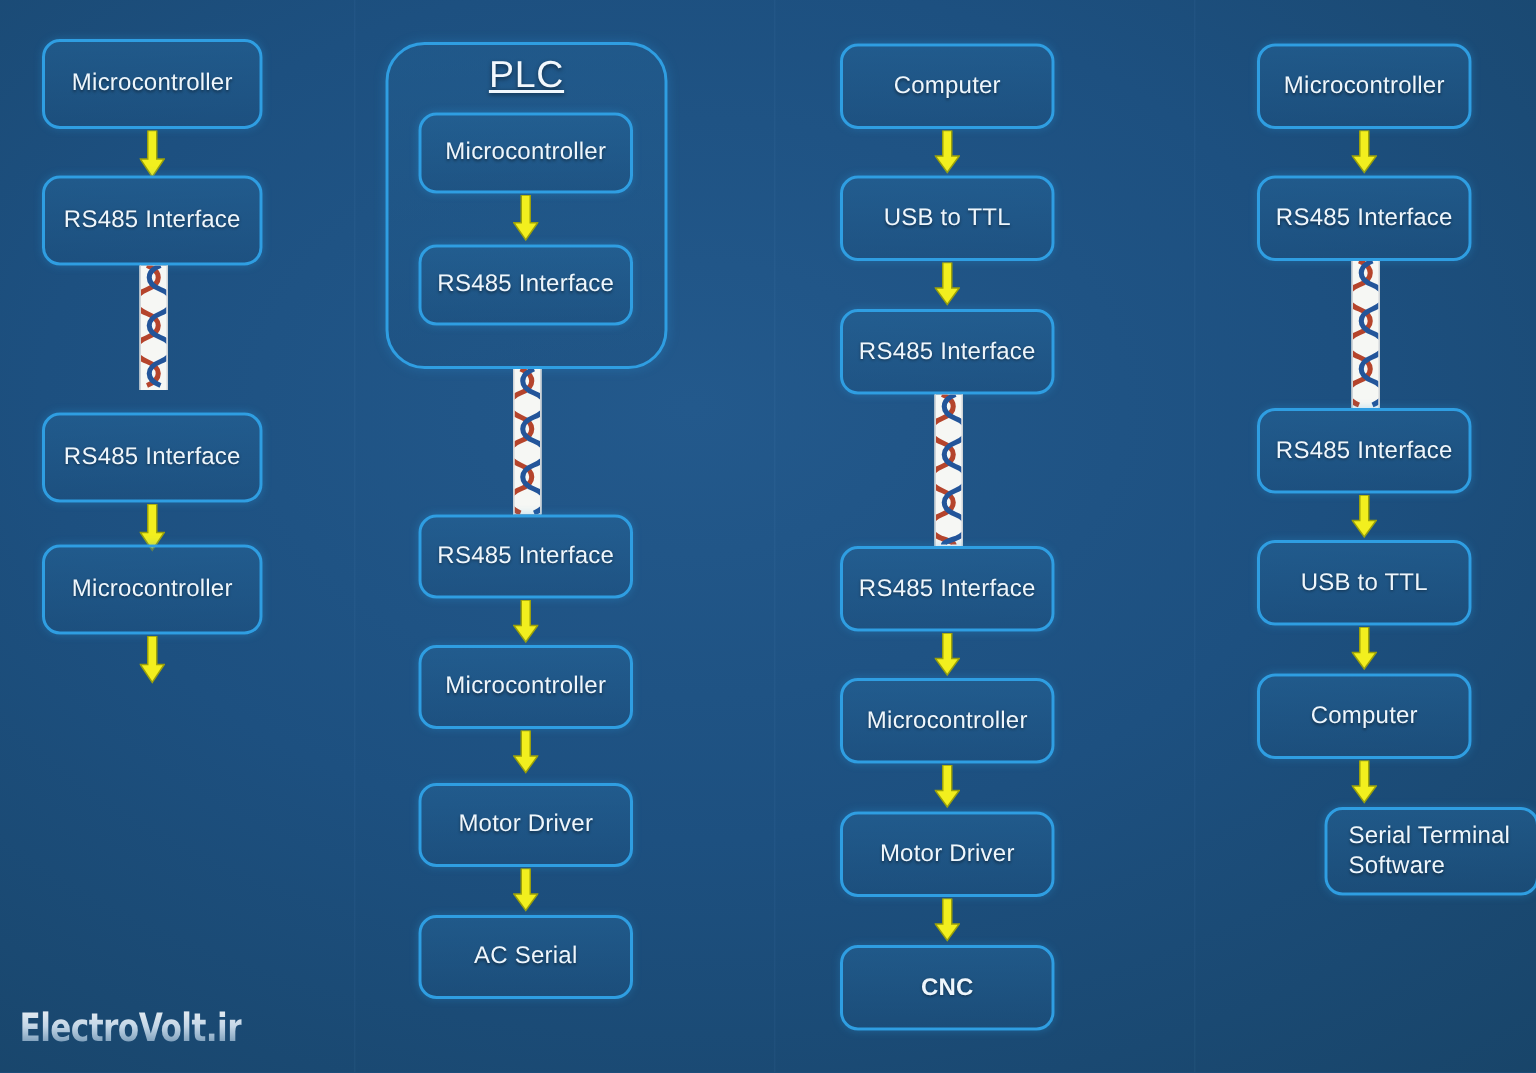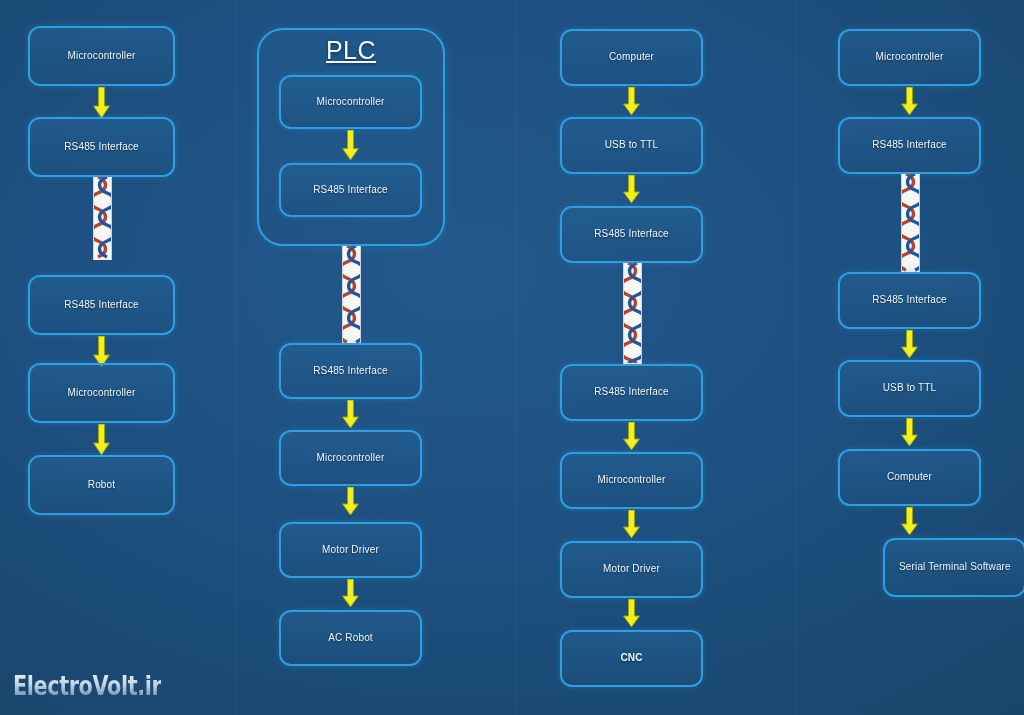--- a/index.html
+++ b/index.html
@@ -36,21 +36,21 @@
   }
 
   
   .node {
     position: absolute;
     box-sizing: border-box;
     border: 2px solid #2f9ee2;
     border-radius: 12px;
     background: linear-gradient(180deg, rgba(36,99,150,0.55) 0%, rgba(28,80,126,0.42) 100%);
     color: #eef6fc;
-    font-size: 10px;
+    font-size: 16px;
     letter-spacing: 0.15px;
     display: flex;
     align-items: center;
     justify-content: center;
     text-align: center;
     padding: 0 8px;
     box-shadow: 0 0 6px rgba(47,158,226,0.30);
     text-shadow: 0 1px 2px rgba(0,0,0,0.45);
     line-height: 1.22;
   }
@@ -147,21 +147,20 @@
     <svg viewBox="0 0 17 32" preserveAspectRatio="none">
         <polygon points="5.5,0 11.5,0 11.5,19 16.5,19 8.5,31 0.5,19 5.5,19" fill="#f2ef1e" stroke="#9ba00a" stroke-width="1"></polygon>
       </svg>
   </div>
   <div class="node" style="left:28px; top:363px; width:147px; height:60px;">Microcontroller</div>
   <div class="arrow" style="left:93px; top:424px; height:32px;">
     <svg viewBox="0 0 17 32" preserveAspectRatio="none">
         <polygon points="5.5,0 11.5,0 11.5,19 16.5,19 8.5,31 0.5,19 5.5,19" fill="#f2ef1e" stroke="#9ba00a" stroke-width="1"></polygon>
       </svg>
   </div>
-  <div class="node" style="left:28px; top:455px; width:147px; height:60px;">Robot</div>
 
   <div class="group-box" style="left:257px; top:28px; width:188px; height:218px;"></div>
   <div class="group-title" style="left:257px; top:36px; width:188px;text-decoration:underline;">PLC</div>
 
   <div class="node" style="left:279px; top:75px; width:143px; height:54px;">Microcontroller</div>
   <div class="arrow" style="left:342px; top:130px; height:31px;">
     <svg viewBox="0 0 17 31" preserveAspectRatio="none">
         <polygon points="5.5,0 11.5,0 11.5,18.5 16.5,18.5 8.5,30 0.5,18.5 5.5,18.5" fill="#f2ef1e" stroke="#9ba00a" stroke-width="1"></polygon>
       </svg>
   </div>
@@ -186,21 +185,21 @@
     <svg viewBox="0 0 17 29" preserveAspectRatio="none">
         <polygon points="5.5,0 11.5,0 11.5,17 16.5,17 8.5,28 0.5,17 5.5,17" fill="#f2ef1e" stroke="#9ba00a" stroke-width="1"></polygon>
       </svg>
   </div>
   <div class="node" style="left:279px; top:522px; width:143px; height:56px;">Motor Driver</div>
   <div class="arrow" style="left:342px; top:579px; height:29px;">
     <svg viewBox="0 0 17 29" preserveAspectRatio="none">
         <polygon points="5.5,0 11.5,0 11.5,17 16.5,17 8.5,28 0.5,17 5.5,17" fill="#f2ef1e" stroke="#9ba00a" stroke-width="1"></polygon>
       </svg>
   </div>
-  <div class="node" style="left:279px; top:610px; width:143px; height:56px;">AC Robot</div>
+  <div class="node" style="left:279px; top:610px; width:143px; height:56px;">AC Serial</div>
 
   <div class="node" style="left:560px; top:29px; width:143px; height:57px;">Computer</div>
   <div class="arrow" style="left:623px; top:87px; height:29px;">
     <svg viewBox="0 0 17 29" preserveAspectRatio="none">
         <polygon points="5.5,0 11.5,0 11.5,17 16.5,17 8.5,28 0.5,17 5.5,17" fill="#f2ef1e" stroke="#9ba00a" stroke-width="1"></polygon>
       </svg>
   </div>
   <div class="node" style="left:560px; top:117px; width:143px; height:57px;">USB to TTL</div>
   <div class="arrow" style="left:623px; top:175px; height:29px;">
     <svg viewBox="0 0 17 29" preserveAspectRatio="none">

